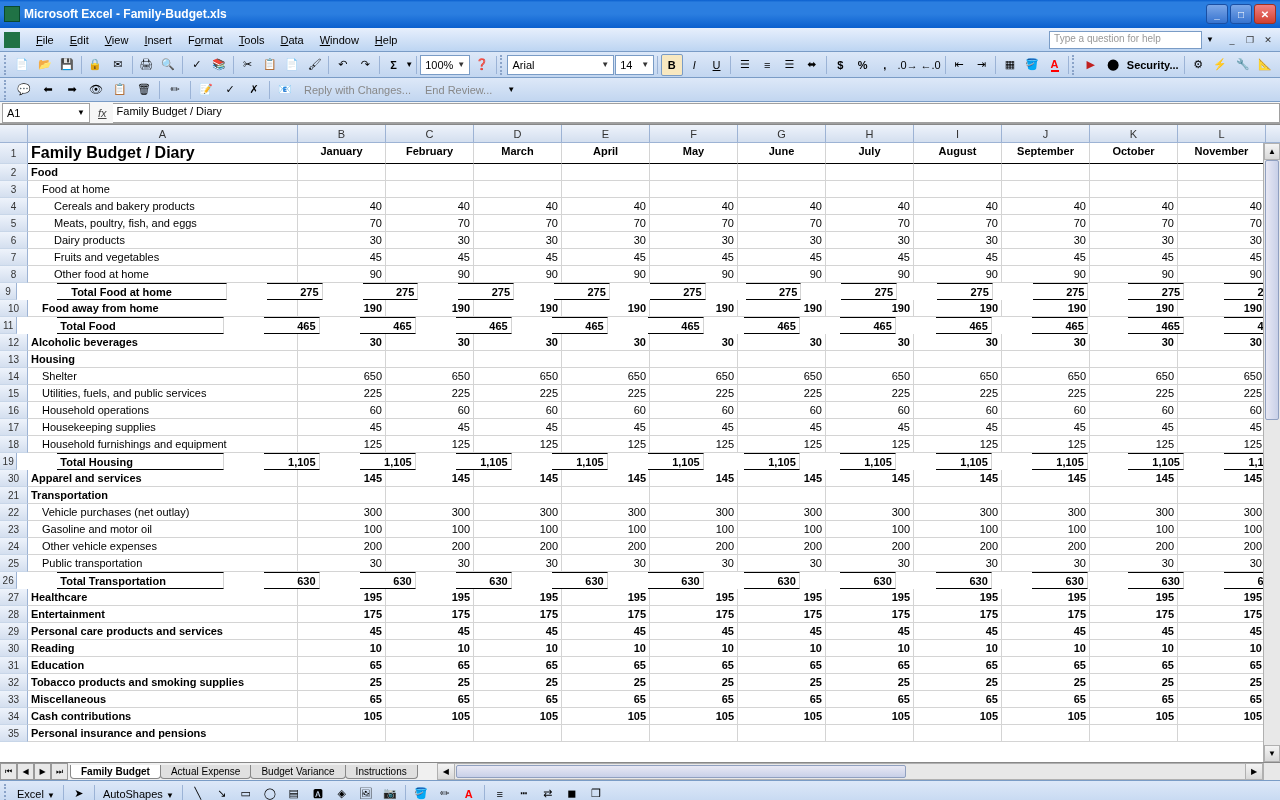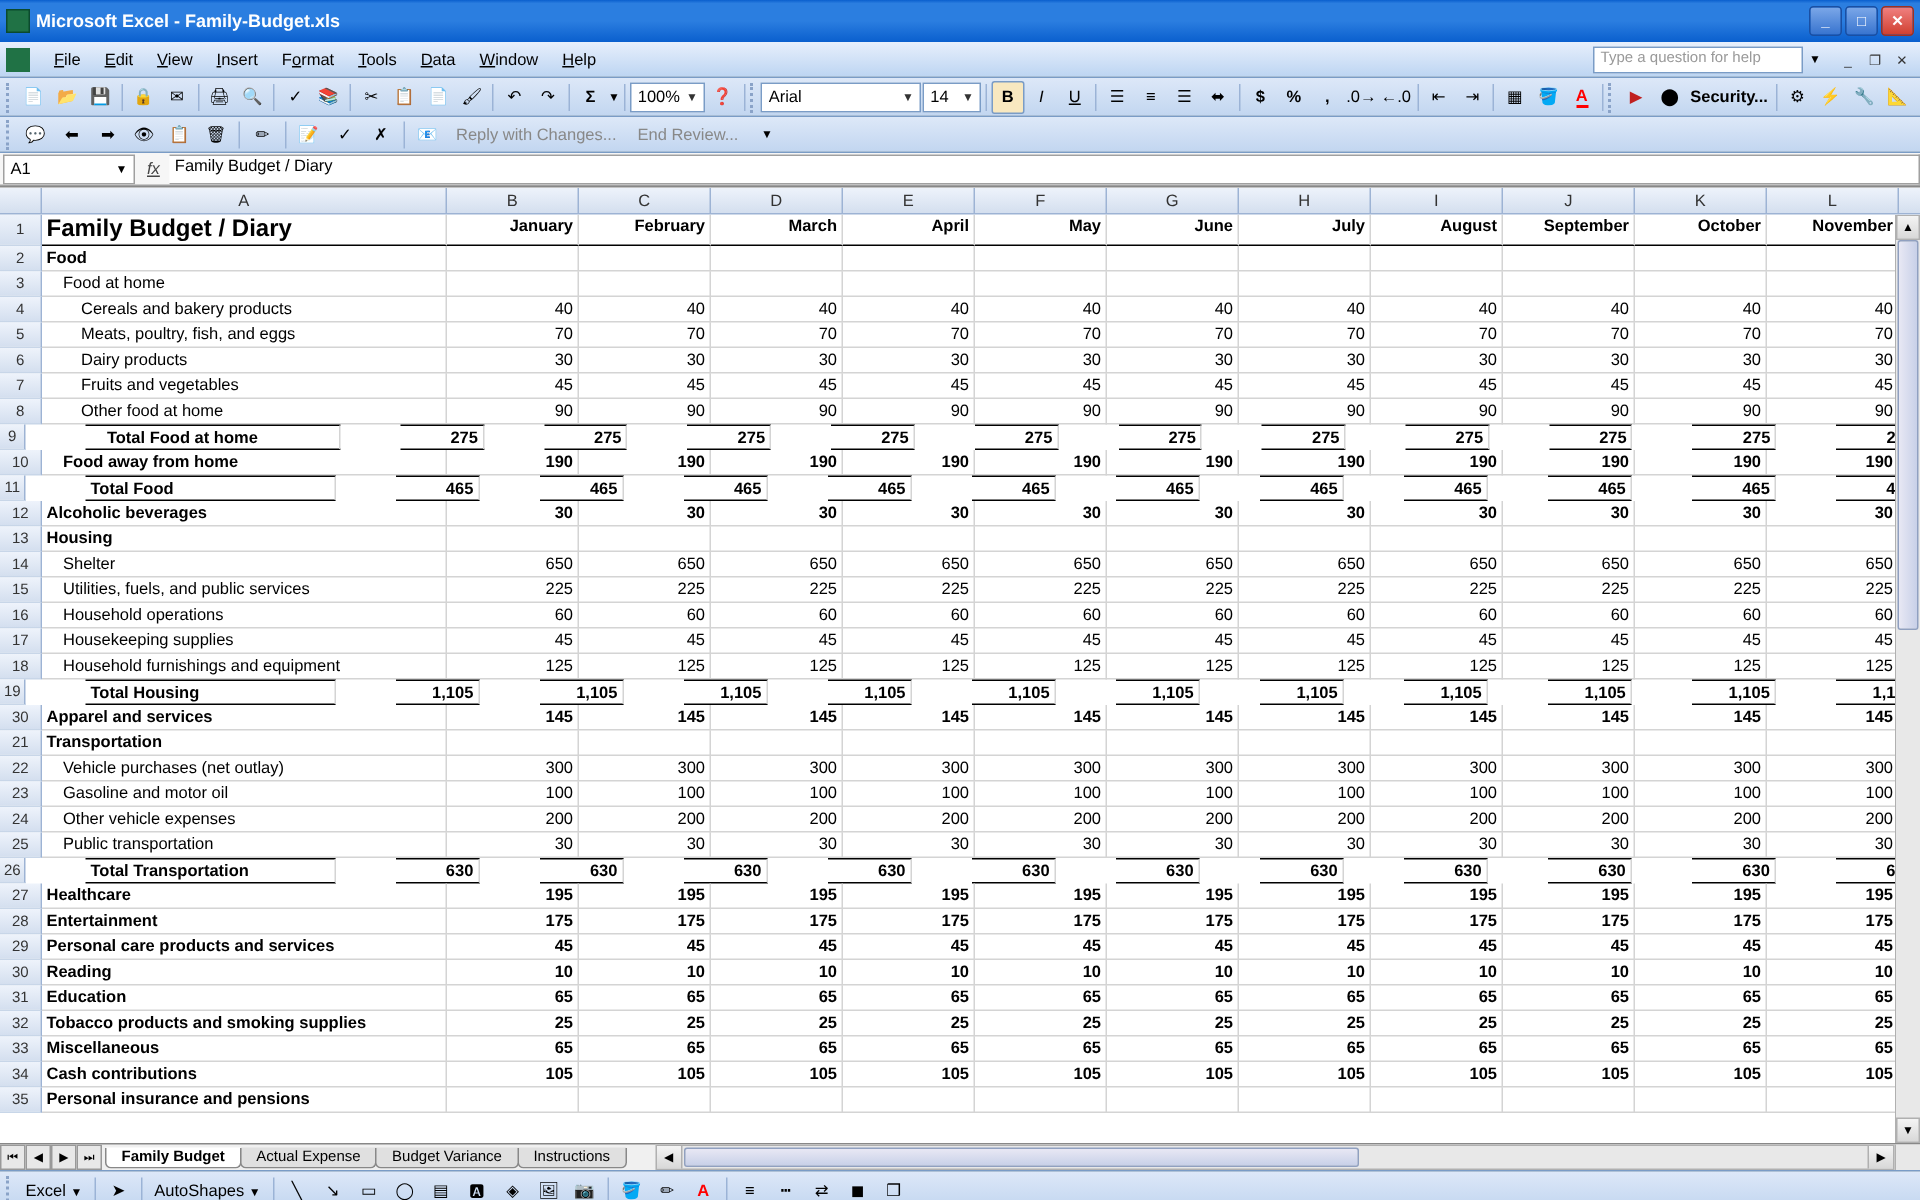--- a/index.html
+++ b/index.html
@@ -12,21 +12,21 @@
 .winbtns { display: flex; gap: 2px; }
 .winbtn { width: 22px; height: 20px; background: linear-gradient(to bottom, #7ba7e8, #3874cf); border: 1px solid #1a4fa3; border-radius: 3px; display: flex; align-items: center; justify-content: center; color: white; font-weight: bold; font-size: 10px; }
 .winbtn.close { background: linear-gradient(to bottom, #f08080, #d04030); border-color: #a03020; }
 
 
 .menubar { background: linear-gradient(to bottom, #e7effc, #bdd5f2); height: 24px; display: flex; align-items: center; padding: 0 4px; border-bottom: 1px solid #7a9cc6; }
 .menubar .appicon { width: 16px; height: 16px; background: #207245; margin-right: 8px; }
 .menubar .item { padding: 2px 8px; cursor: default; }
 .menubar .item u { text-decoration: underline; }
 .menubar .right { margin-left: auto; display: flex; align-items: center; gap: 4px; }
-.helpbox { width: 140px; height: 18px; border: 1px solid #7a9cc6; background: white; color: #999; padding: 1px 4px; font-size: 10px; }
+.helpbox { width: 153px; height: 18px; border: 1px solid #7a9cc6; background: white; color: #999; padding: 1px 4px; font-size: 10px; }
 .docwinbtns { display: flex; gap: 2px; margin-left: 6px; }
 .docwbtn { width: 16px; height: 14px; display: flex; align-items: center; justify-content: center; font-size: 9px; color: #333; cursor: default; }
 
 
 .toolbar { background: linear-gradient(to bottom, #dde8f8, #c2d6f0); height: 26px; display: flex; align-items: center; padding: 2px 4px; border-bottom: 1px solid #7a9cc6; gap: 1px; }
 .tbtn { width: 22px; height: 22px; display: flex; align-items: center; justify-content: center; border: 1px solid transparent; border-radius: 2px; cursor: default; font-size: 11px; }
 .tsep { width: 1px; height: 18px; background: #9bb3d6; margin: 0 2px; }
 .thandle { width: 4px; height: 20px; border-left: 2px dotted #8aa3c8; margin-right: 3px; }
 .tcombo { height: 20px; border: 1px solid #7a9cc6; background: white; padding: 0 4px; font-size: 11px; display: flex; align-items: center; text-align: right; }
 .tcombo .arrow { margin-left: 4px; font-size: 8px; color: #333; }
@@ -52,21 +52,21 @@
 .colh.m { width: 88px; }
 .rows { height: 620px; overflow: hidden; }
 .row { display: flex; height: 17px; }
 .rowh { width: 28px; background: linear-gradient(to bottom, #eef3fb, #d4dfef); border-right: 1px solid #9db3d4; border-bottom: 1px solid #c8d6e8; text-align: center; line-height: 17px; font-size: 10px; color: #333; }
 .cell { border-right: 1px solid #d4d4d4; border-bottom: 1px solid #d4d4d4; padding: 0 3px; line-height: 17px; white-space: nowrap; overflow: hidden; font-family: Arial; font-size: 11px; }
 .cell.a { width: 270px; text-align: left; }
 .cell.m { width: 88px; text-align: right; }
 .row1 .cell.a { font-weight: bold; font-size: 16px; line-height: 19px; }
 .row1 { height: 21px; }
 .row1 .rowh { line-height: 21px; }
-.row1 .cell.m { font-weight: bold; }
+.row1 .cell.m { font-weight: bold; text-align: center; }
 .row.hdr .cell { border-bottom: 1px solid #000; }
 .bold .cell { font-weight: bold; }
 .row.dark .cell { border-bottom: 1px solid #000; border-top: 1px solid #000; margin-left: 40px; }
 .ind1 { padding-left: 14px !important; }
 .ind2 { padding-left: 26px !important; }
 
 .vscroll { position: absolute; right: 0; top: 18px; bottom: 0; width: 17px; background: #e8e8e8; border-left: 1px solid #b0b0b0; }
 .vscroll .btn { height: 17px; background: linear-gradient(to bottom, #f4f4f4, #d8d8d8); border: 1px solid #b0b0b0; display: flex; align-items: center; justify-content: center; font-size: 8px; }
 .vscroll .thumb { position: absolute; top: 17px; left: 1px; right: 1px; height: 260px; background: linear-gradient(to right, #e8e8f4, #c8d0e8); border: 1px solid #90a0c0; border-radius: 2px; }
 

